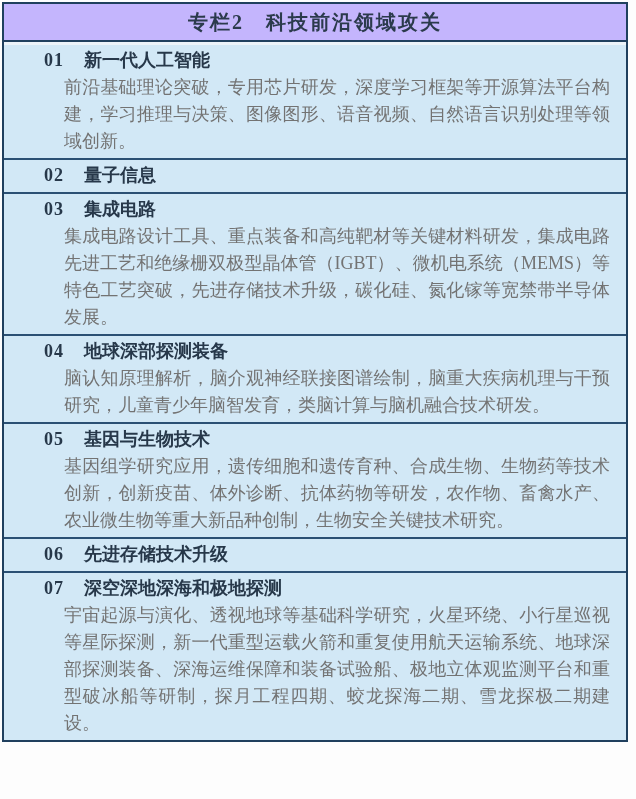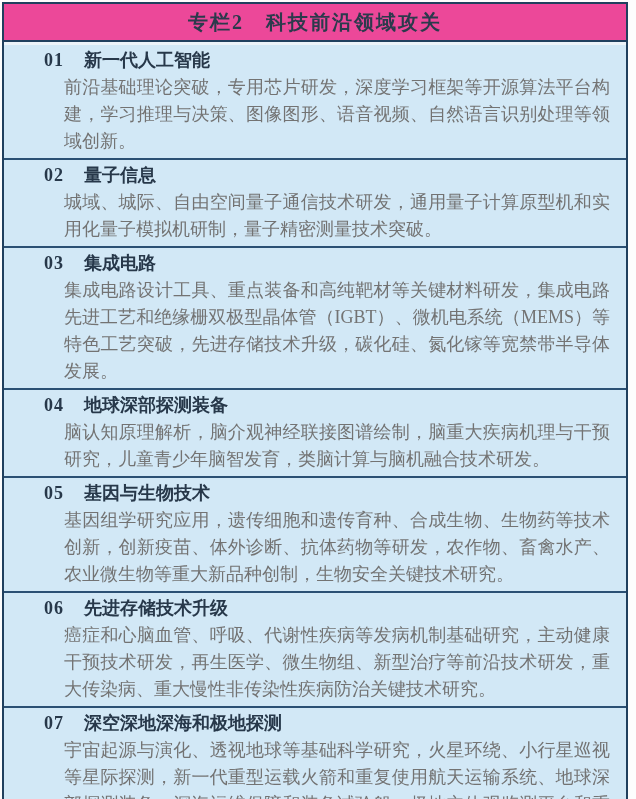--- a/index.html
+++ b/index.html
@@ -18,21 +18,21 @@
   .panel {
     position: absolute;
     left: 2px;
     top: 2px;
     width: 626px;
     border: 2px solid #20405e;
     background: #d2e8f6;
     box-sizing: border-box;
   }
   .panel-header {
-    background: #ec4899;
+    background: #c4b5fd;
     border-bottom: 2px solid #20405e;
     height: 36px;
     display: flex;
     align-items: center;
     justify-content: center;
     font-size: 20px;
     letter-spacing: 2px;
     color: #2b3a4c;
     font-weight: bold;
   }
@@ -84,21 +84,20 @@
         <span class="item-title">新一代人工智能</span>
       </div>
       <div class="item-desc">前沿基础理论突破，专用芯片研发，深度学习框架等开源算法平台构建，学习推理与决策、图像图形、语音视频、自然语言识别处理等领域创新。</div>
     </div>
 
     <div class="item">
       <div class="item-head">
         <span class="item-num">02</span>
         <span class="item-title">量子信息</span>
       </div>
-      <div class="item-desc">城域、城际、自由空间量子通信技术研发，通用量子计算原型机和实用化量子模拟机研制，量子精密测量技术突破。</div>
     </div>
 
     <div class="item">
       <div class="item-head">
         <span class="item-num">03</span>
         <span class="item-title">集成电路</span>
       </div>
       <div class="item-desc">集成电路设计工具、重点装备和高纯靶材等关键材料研发，集成电路先进工艺和绝缘栅双极型晶体管（IGBT）、微机电系统（MEMS）等特色工艺突破，先进存储技术升级，碳化硅、氮化镓等宽禁带半导体发展。</div>
     </div>
 
@@ -116,21 +115,20 @@
         <span class="item-title">基因与生物技术</span>
       </div>
       <div class="item-desc">基因组学研究应用，遗传细胞和遗传育种、合成生物、生物药等技术创新，创新疫苗、体外诊断、抗体药物等研发，农作物、畜禽水产、农业微生物等重大新品种创制，生物安全关键技术研究。</div>
     </div>
 
     <div class="item">
       <div class="item-head">
         <span class="item-num">06</span>
         <span class="item-title">先进存储技术升级</span>
       </div>
-      <div class="item-desc">癌症和心脑血管、呼吸、代谢性疾病等发病机制基础研究，主动健康干预技术研发，再生医学、微生物组、新型治疗等前沿技术研发，重大传染病、重大慢性非传染性疾病防治关键技术研究。</div>
     </div>
 
     <div class="item">
       <div class="item-head">
         <span class="item-num">07</span>
         <span class="item-title">深空深地深海和极地探测</span>
       </div>
       <div class="item-desc">宇宙起源与演化、透视地球等基础科学研究，火星环绕、小行星巡视等星际探测，新一代重型运载火箭和重复使用航天运输系统、地球深部探测装备、深海运维保障和装备试验船、极地立体观监测平台和重型破冰船等研制，探月工程四期、蛟龙探海二期、雪龙探极二期建设。</div>
     </div>
 

